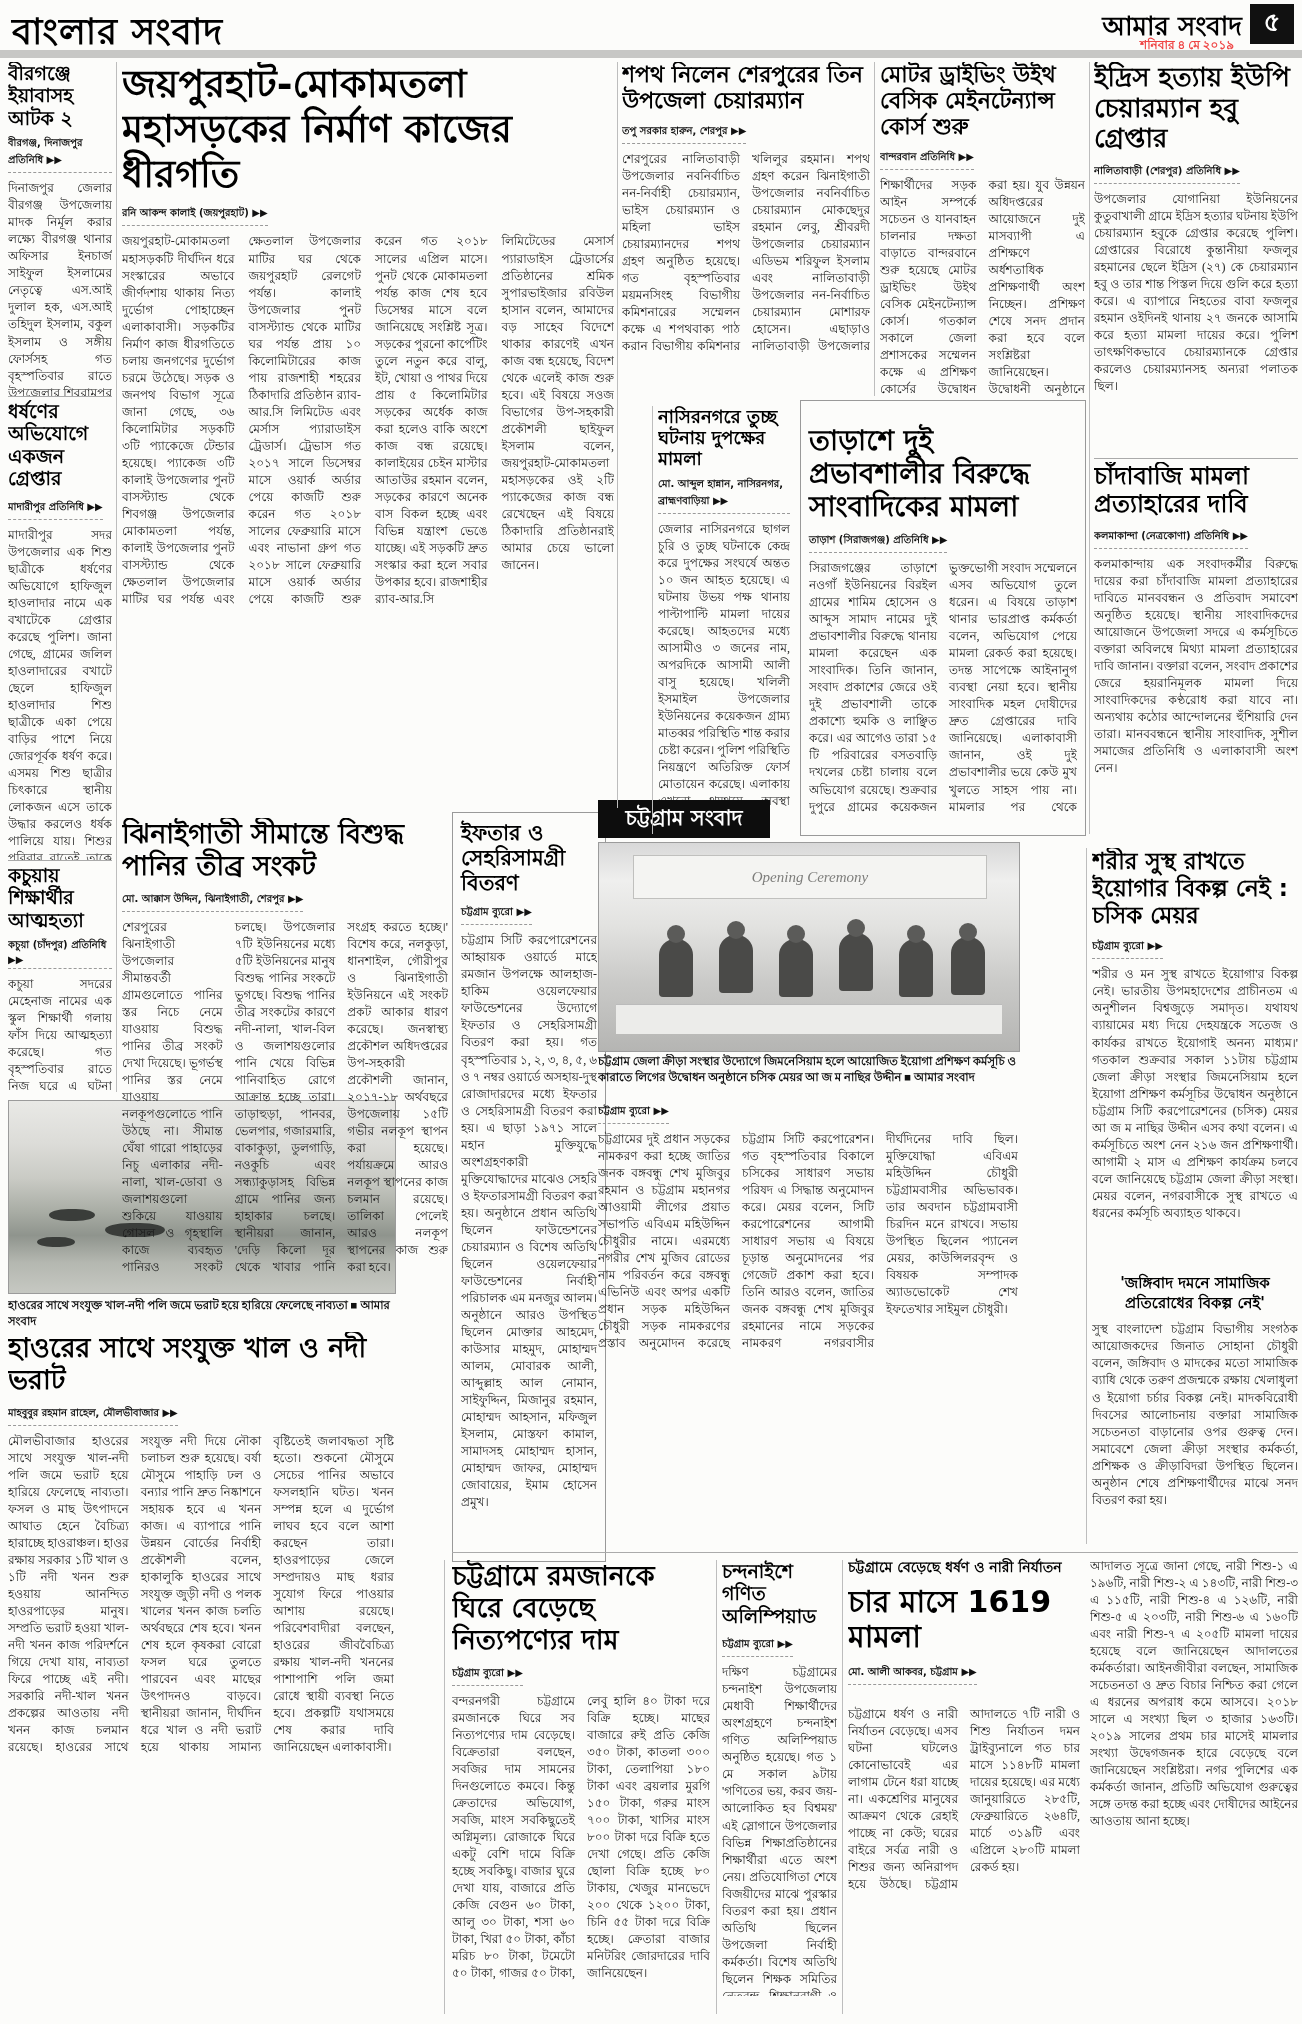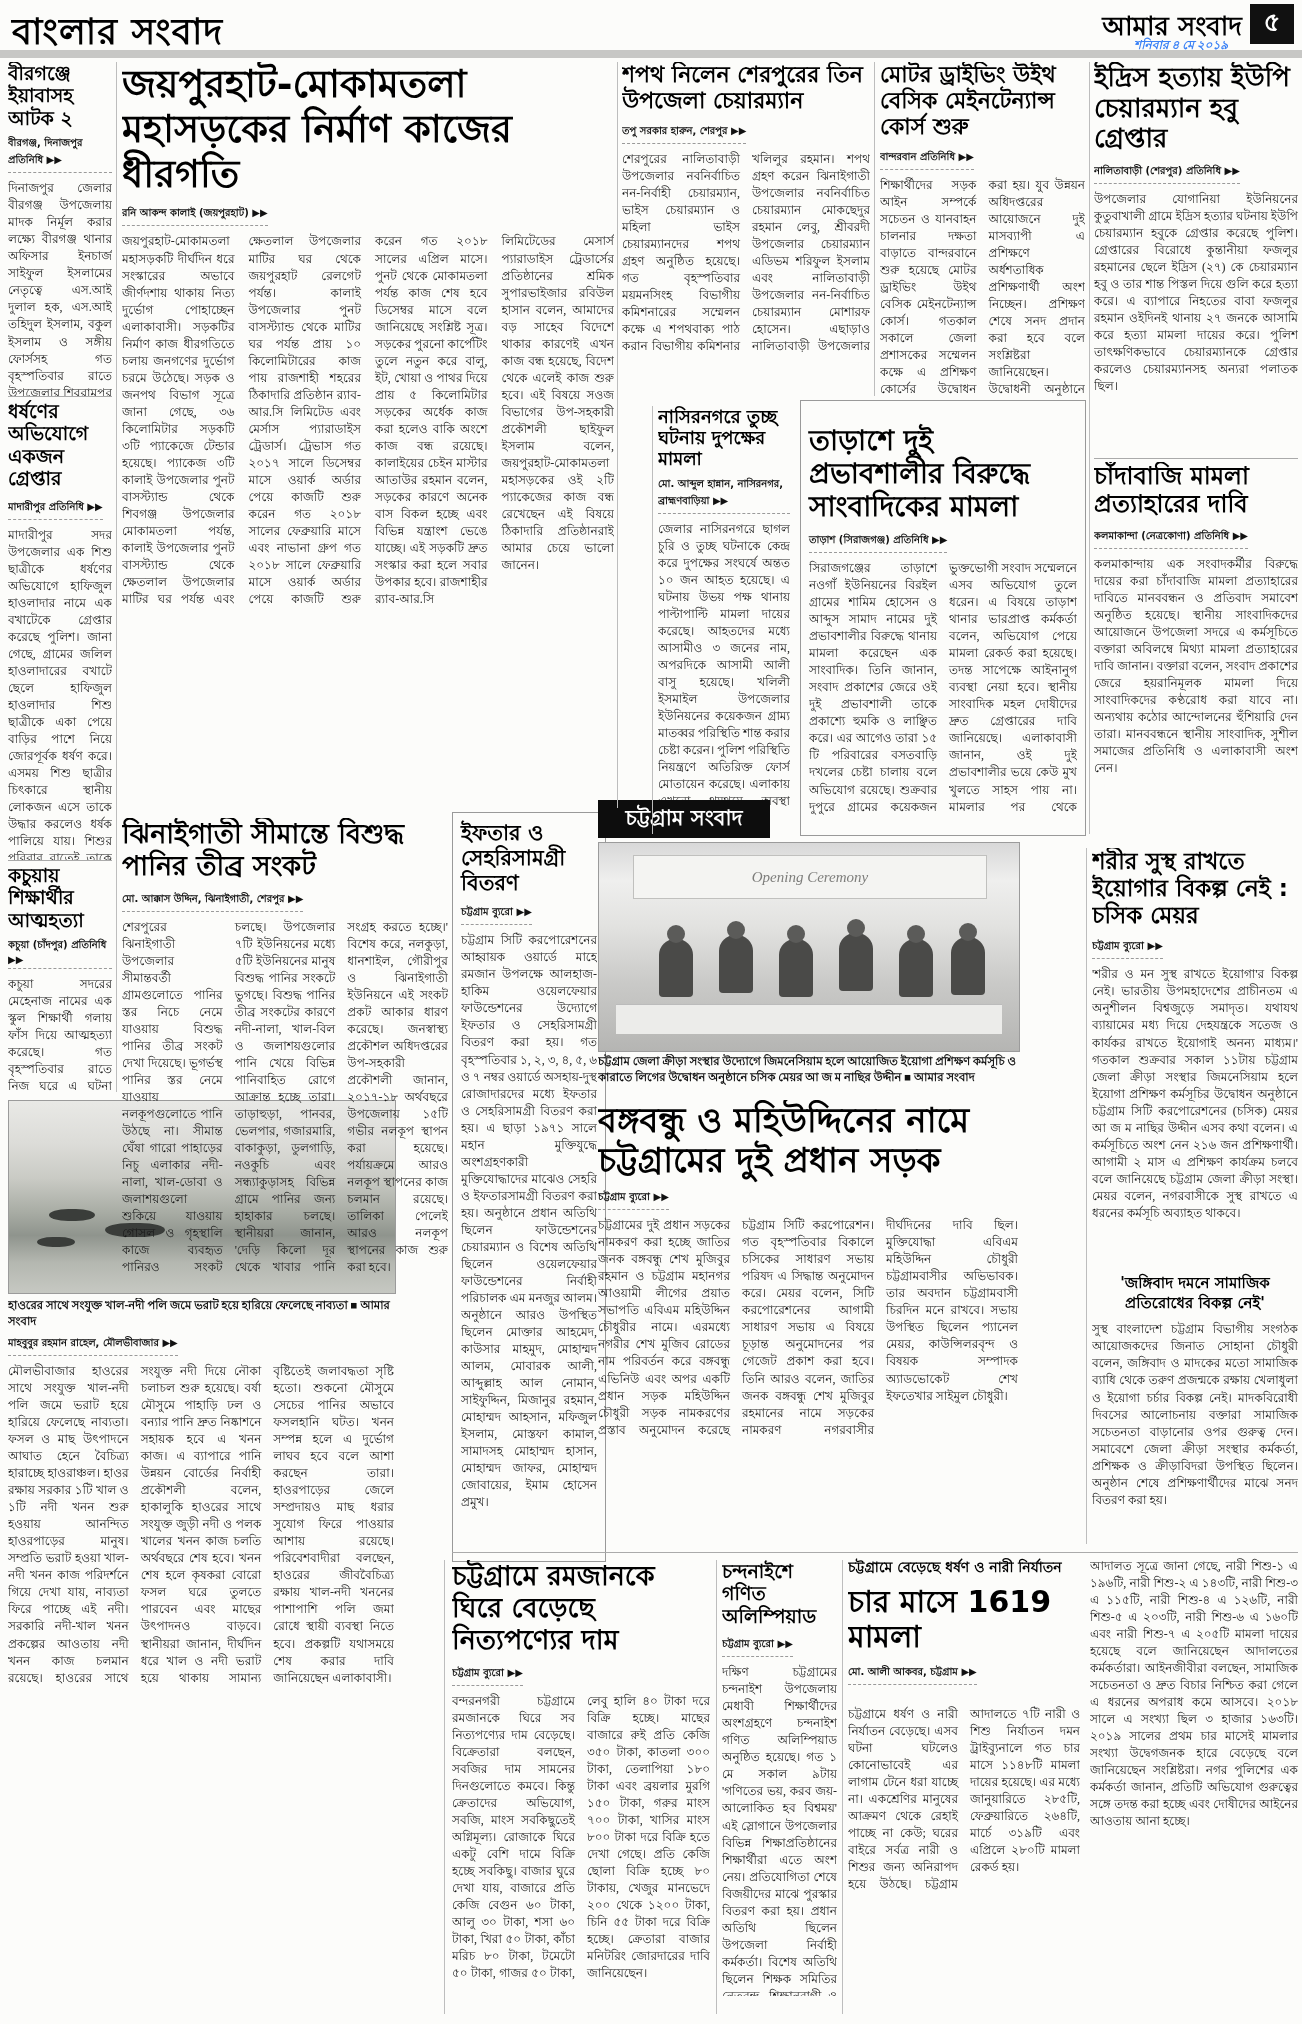--- a/index.html
+++ b/index.html
@@ -6,21 +6,21 @@
   .page{position:relative;width:1302px;height:2024px;background:#fcfcfa;margin:0 auto;
         font-family:"Liberation Serif",serif;color:#1a1a1a;overflow:hidden;}
   
   .masthead-left{position:absolute;left:12px;top:4px;font-family:"DejaVu Sans",sans-serif;
         font-weight:900;font-size:36px;letter-spacing:1px;color:#000;}
   .masthead-right{position:absolute;right:60px;top:6px;font-family:"DejaVu Sans",sans-serif;
         font-weight:900;font-size:26px;color:#000;}
   .page-number-box{position:absolute;right:8px;top:4px;width:44px;height:40px;background:#111;
         color:#fff;font-family:"DejaVu Sans",sans-serif;font-weight:900;font-size:26px;
         display:flex;align-items:center;justify-content:center;}
-  .date-line{position:absolute;right:74px;top:36px;font-size:12px;font-weight:bold;color:#3b82f6;font-style:italic;}
+  .date-line{position:absolute;right:68px;top:36px;font-size:12px;font-weight:bold;color:#ef4444;}
   .header-rule{position:absolute;left:0;top:50px;width:1302px;height:8px;background:#c7c7c5;}
   
   .story{position:absolute;overflow:hidden;}
   .hl{font-family:"DejaVu Sans",sans-serif;font-weight:900;color:#000;line-height:1.18;margin:0 0 6px 0;}
   .byline{display:inline-block;font-family:"DejaVu Sans",sans-serif;font-weight:700;font-size:10px;
         color:#111;border-bottom:1px dashed #9a9a9a;padding-bottom:3px;margin-bottom:7px;}
   .body{font-size:12px;line-height:1.42;text-align:justify;color:#191919;overflow:hidden;}
   .c2{column-count:2;column-gap:12px;}
   .c3{column-count:3;column-gap:12px;}
   .c4{column-count:4;column-gap:14px;}
@@ -77,20 +77,21 @@
   </div>
 
   <div class="photo photo-haor" style="left:8px;top:1100px;width:386px;height:192px;">
     <div class="boat" style="left:40px;top:108px;width:46px;height:12px;"></div>
     <div class="boat" style="left:96px;top:122px;width:60px;height:14px;"></div>
     <div class="boat" style="left:28px;top:136px;width:38px;height:10px;"></div>
   </div>
   <div class="story caption" style="left:8px;top:1298px;width:386px;height:30px;">হাওরের সাথে সংযুক্ত খাল-নদী পলি জমে ভরাট হয়ে হারিয়ে ফেলেছে নাব্যতা  ■ আমার সংবাদ</div>
 
   <div class="story" style="left:8px;top:1332px;width:386px;height:682px;">
+    <div class="hl" style="font-size:27px;">হাওরের সাথে সংযুক্ত খাল ও নদী ভরাট</div>
     <span class="byline">মাহবুবুর রহমান রাহেল, মৌলভীবাজার ▶▶</span>
     <div class="body c3" style="height:576px;">মৌলভীবাজার হাওরের সাথে সংযুক্ত খাল-নদী পলি জমে ভরাট হয়ে হারিয়ে ফেলেছে নাব্যতা। ফসল ও মাছ উৎপাদনে আঘাত হেনে বৈচিত্র্য হারাচ্ছে হাওরাঞ্চল। হাওর রক্ষায় সরকার ১টি খাল ও ১টি নদী খনন শুরু হওয়ায় আনন্দিত হাওরপাড়ের মানুষ। সম্প্রতি ভরাট হওয়া খাল-নদী খনন কাজ পরিদর্শনে গিয়ে দেখা যায়, নাব্যতা ফিরে পাচ্ছে এই নদী। সরকারি নদী-খাল খনন প্রকল্পের আওতায় নদী খনন কাজ চলমান রয়েছে। হাওরের সাথে সংযুক্ত নদী দিয়ে নৌকা চলাচল শুরু হয়েছে। বর্ষা মৌসুমে পাহাড়ি ঢল ও বন্যার পানি দ্রুত নিষ্কাশনে সহায়ক হবে এ খনন কাজ। এ ব্যাপারে পানি উন্নয়ন বোর্ডের নির্বাহী প্রকৌশলী বলেন, হাকালুকি হাওরের সাথে সংযুক্ত জুড়ী নদী ও পলক খালের খনন কাজ চলতি অর্থবছরে শেষ হবে। খনন শেষ হলে কৃষকরা বোরো ফসল ঘরে তুলতে পারবেন এবং মাছের উৎপাদনও বাড়বে। স্থানীয়রা জানান, দীর্ঘদিন ধরে খাল ও নদী ভরাট হয়ে থাকায় সামান্য বৃষ্টিতেই জলাবদ্ধতা সৃষ্টি হতো। শুকনো মৌসুমে সেচের পানির অভাবে ফসলহানি ঘটত। খনন সম্পন্ন হলে এ দুর্ভোগ লাঘব হবে বলে আশা করছেন তারা। হাওরপাড়ের জেলে সম্প্রদায়ও মাছ ধরার সুযোগ ফিরে পাওয়ার আশায় রয়েছে। পরিবেশবাদীরা বলছেন, হাওরের জীববৈচিত্র্য রক্ষায় খাল-নদী খননের পাশাপাশি পলি জমা রোধে স্থায়ী ব্যবস্থা নিতে হবে। প্রকল্পটি যথাসময়ে শেষ করার দাবি জানিয়েছেন এলাকাবাসী।</div>
   </div>
 
   <div class="story" style="left:122px;top:62px;width:492px;height:748px;">
     <div class="hl" style="font-size:38px;">জয়পুরহাট-মোকামতলা মহাসড়কের নির্মাণ কাজের ধীরগতি</div>
     <span class="byline">রনি আকন্দ কালাই (জয়পুরহাট) ▶▶</span>
     <div class="body c4" style="height:586px;">জয়পুরহাট-মোকামতলা মহাসড়কটি দীর্ঘদিন ধরে সংস্কারের অভাবে জীর্ণদশায় থাকায় নিত্য দুর্ভোগ পোহাচ্ছেন এলাকাবাসী। সড়কটির নির্মাণ কাজ ধীরগতিতে চলায় জনগণের দুর্ভোগ চরমে উঠেছে। সড়ক ও জনপথ বিভাগ সূত্রে জানা গেছে, ৩৬ কিলোমিটার সড়কটি ৩টি প্যাকেজে টেন্ডার হয়েছে। প্যাকেজ ৩টি কালাই উপজেলার পুনট বাসস্ট্যান্ড থেকে শিবগঞ্জ উপজেলার মোকামতলা পর্যন্ত, কালাই উপজেলার পুনট বাসস্ট্যান্ড থেকে ক্ষেতলাল উপজেলার মাটির ঘর পর্যন্ত এবং ক্ষেতলাল উপজেলার মাটির ঘর থেকে জয়পুরহাট রেলগেট পর্যন্ত। কালাই উপজেলার পুনট বাসস্ট্যান্ড থেকে মাটির ঘর পর্যন্ত প্রায় ১০ কিলোমিটারের কাজ পায় রাজশাহী শহরের ঠিকাদারি প্রতিষ্ঠান র‌্যাব-আর.সি লিমিটেড এবং মের্সাস প্যারাডাইস ট্রেডার্স। ট্রেভাস গত ২০১৭ সালে ডিসেম্বর মাসে ওয়ার্ক অর্ডার পেয়ে কাজটি শুরু করেন গত ২০১৮ সালের ফেব্রুয়ারি মাসে এবং নাভানা গ্রুপ গত ২০১৮ সালে ফেব্রুয়ারি মাসে ওয়ার্ক অর্ডার পেয়ে কাজটি শুরু করেন গত ২০১৮ সালের এপ্রিল মাসে। পুনট থেকে মোকামতলা পর্যন্ত কাজ শেষ হবে ডিসেম্বর মাসে বলে জানিয়েছে সংশ্লিষ্ট সূত্র। সড়কের পুরনো কার্পেটিং তুলে নতুন করে বালু, ইট, খোয়া ও পাথর দিয়ে প্রায় ৫ কিলোমিটার সড়কের অর্ধেক কাজ করা হলেও বাকি অংশে কাজ বন্ধ রয়েছে। কালাইয়ের চেইন মাস্টার আতাউর রহমান বলেন, সড়কের কারণে অনেক বাস বিকল হচ্ছে এবং বিভিন্ন যন্ত্রাংশ ভেঙে যাচ্ছে। এই সড়কটি দ্রুত সংস্কার করা হলে সবার উপকার হবে। রাজশাহীর র‌্যাব-আর.সি লিমিটেডের মেসার্স প্যারাডাইস ট্রেডার্সের প্রতিষ্ঠানের শ্রমিক সুপারভাইজার রবিউল হাসান বলেন, আমাদের বড় সাহেব বিদেশে থাকার কারণেই এখন কাজ বন্ধ হয়েছে, বিদেশ থেকে এলেই কাজ শুরু হবে। এই বিষয়ে সওজ বিভাগের উপ-সহকারী প্রকৌশলী ছাইফুল ইসলাম বলেন, জয়পুরহাট-মোকামতলা মহাসড়কের ওই ২টি প্যাকেজের কাজ বন্ধ রেখেছেন এই বিষয়ে ঠিকাদারি প্রতিষ্ঠানরাই আমার চেয়ে ভালো জানেন।</div>
   </div>
 
@@ -152,21 +153,20 @@
     <div class="person" style="left:60px;top:96px;"></div>
     <div class="person" style="left:120px;top:92px;"></div>
     <div class="person" style="left:180px;top:96px;"></div>
     <div class="person" style="left:240px;top:90px;"></div>
     <div class="person" style="left:300px;top:96px;"></div>
     <div class="person" style="left:352px;top:94px;"></div>
   </div>
   <div class="story caption" style="left:598px;top:1054px;width:420px;height:42px;">চট্টগ্রাম জেলা ক্রীড়া সংস্থার উদ্যোগে জিমনেসিয়াম হলে আয়োজিত ইয়োগা প্রশিক্ষণ কর্মসূচি ও কারাতে লিগের উদ্বোধন অনুষ্ঠানে চসিক মেয়র আ জ ম নাছির উদ্দীন  ■ আমার সংবাদ</div>
 
   <div class="story" style="left:598px;top:1100px;width:420px;height:444px;">
-    <div class="hl" style="font-size:34px;">বঙ্গবন্ধু ও মহিউদ্দিনের নামে চট্টগ্রামের দুই প্রধান সড়ক</div>
     <span class="byline">চট্টগ্রাম ব্যুরো ▶▶</span>
     <div class="body c3" style="height:292px;">চট্টগ্রামের দুই প্রধান সড়কের নামকরণ করা হচ্ছে জাতির জনক বঙ্গবন্ধু শেখ মুজিবুর রহমান ও চট্টগ্রাম মহানগর আওয়ামী লীগের প্রয়াত সভাপতি এবিএম মহিউদ্দিন চৌধুরীর নামে। এরমধ্যে নগরীর শেখ মুজিব রোডের নাম পরিবর্তন করে বঙ্গবন্ধু এভিনিউ এবং অপর একটি প্রধান সড়ক মহিউদ্দিন চৌধুরী সড়ক নামকরণের প্রস্তাব অনুমোদন করেছে চট্টগ্রাম সিটি করপোরেশন। গত বৃহস্পতিবার বিকালে চসিকের সাধারণ সভায় পরিষদ এ সিদ্ধান্ত অনুমোদন করে। মেয়র বলেন, সিটি করপোরেশনের আগামী সাধারণ সভায় এ বিষয়ে চূড়ান্ত অনুমোদনের পর গেজেট প্রকাশ করা হবে। তিনি আরও বলেন, জাতির জনক বঙ্গবন্ধু শেখ মুজিবুর রহমানের নামে সড়কের নামকরণ নগরবাসীর দীর্ঘদিনের দাবি ছিল। মুক্তিযোদ্ধা এবিএম মহিউদ্দিন চৌধুরী চট্টগ্রামবাসীর অভিভাবক। তার অবদান চট্টগ্রামবাসী চিরদিন মনে রাখবে। সভায় উপস্থিত ছিলেন প্যানেল মেয়র, কাউন্সিলরবৃন্দ ও বিষয়ক সম্পাদক অ্যাডভোকেট শেখ ইফতেখার সাইমুল চৌধুরী।</div>
   </div>
 
   <div class="story" style="left:1092px;top:848px;width:206px;height:696px;">
     <div class="hl" style="font-size:23px;">শরীর সুস্থ রাখতে ইয়োগার বিকল্প নেই : চসিক মেয়র</div>
     <span class="byline">চট্টগ্রাম ব্যুরো ▶▶</span>
     <div class="body" style="height:300px;">'শরীর ও মন সুস্থ রাখতে ইয়োগা'র বিকল্প নেই। ভারতীয় উপমহাদেশের প্রাচীনতম এ অনুশীলন বিশ্বজুড়ে সমাদৃত। যথাযথ ব্যায়ামের মধ্য দিয়ে দেহযন্ত্রকে সতেজ ও কার্যকর রাখতে ইয়োগাই অনন্য মাধ্যম।' গতকাল শুক্রবার সকাল ১১টায় চট্টগ্রাম জেলা ক্রীড়া সংস্থার জিমনেসিয়াম হলে ইয়োগা প্রশিক্ষণ কর্মসূচির উদ্বোধন অনুষ্ঠানে চট্টগ্রাম সিটি করপোরেশনের (চসিক) মেয়র আ জ ম নাছির উদ্দীন এসব কথা বলেন। এ কর্মসূচিতে অংশ নেন ২১৬ জন প্রশিক্ষণার্থী। আগামী ২ মাস এ প্রশিক্ষণ কার্যক্রম চলবে বলে জানিয়েছে চট্টগ্রাম জেলা ক্রীড়া সংস্থা। মেয়র বলেন, নগরবাসীকে সুস্থ রাখতে এ ধরনের কর্মসূচি অব্যাহত থাকবে।</div>
     <div class="subhead" style="text-align:center;">'জঙ্গিবাদ দমনে সামাজিক প্রতিরোধের বিকল্প নেই'</div>
     <div class="body" style="height:212px;">সুস্থ বাংলাদেশ চট্টগ্রাম বিভাগীয় সংগঠক আয়োজকদের জিনাত সোহানা চৌধুরী বলেন, জঙ্গিবাদ ও মাদকের মতো সামাজিক ব্যাধি থেকে তরুণ প্রজন্মকে রক্ষায় খেলাধুলা ও ইয়োগা চর্চার বিকল্প নেই। মাদকবিরোধী দিবসের আলোচনায় বক্তারা সামাজিক সচেতনতা বাড়ানোর ওপর গুরুত্ব দেন। সমাবেশে জেলা ক্রীড়া সংস্থার কর্মকর্তা, প্রশিক্ষক ও ক্রীড়াবিদরা উপস্থিত ছিলেন। অনুষ্ঠান শেষে প্রশিক্ষণার্থীদের মাঝে সনদ বিতরণ করা হয়।</div>

